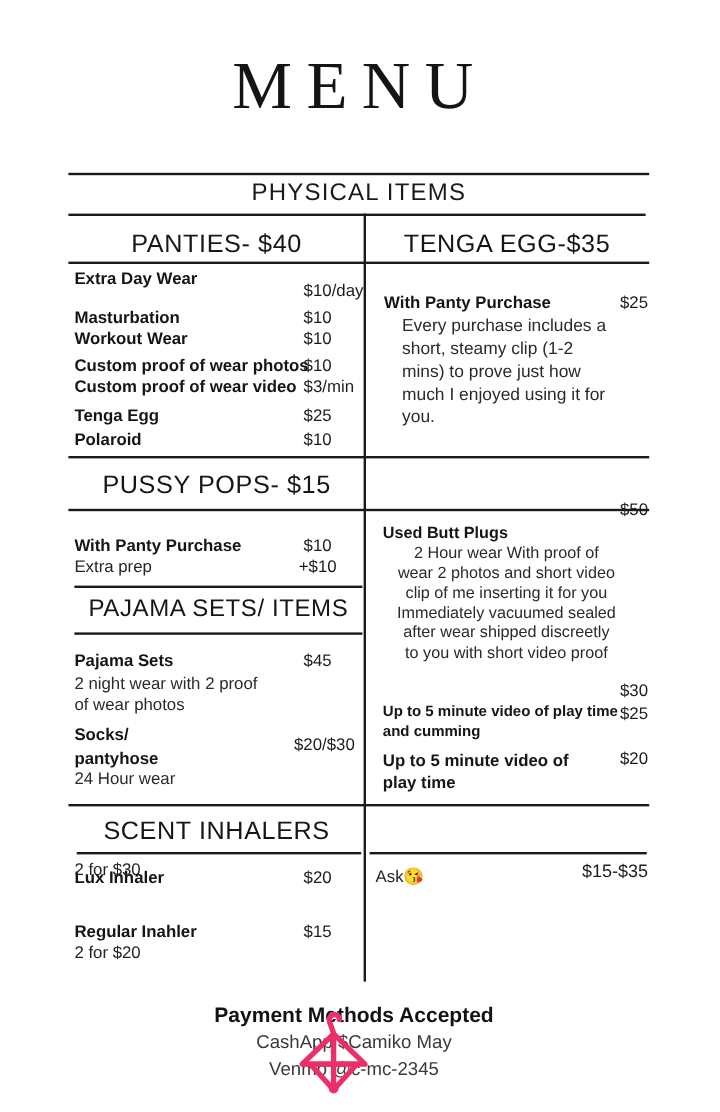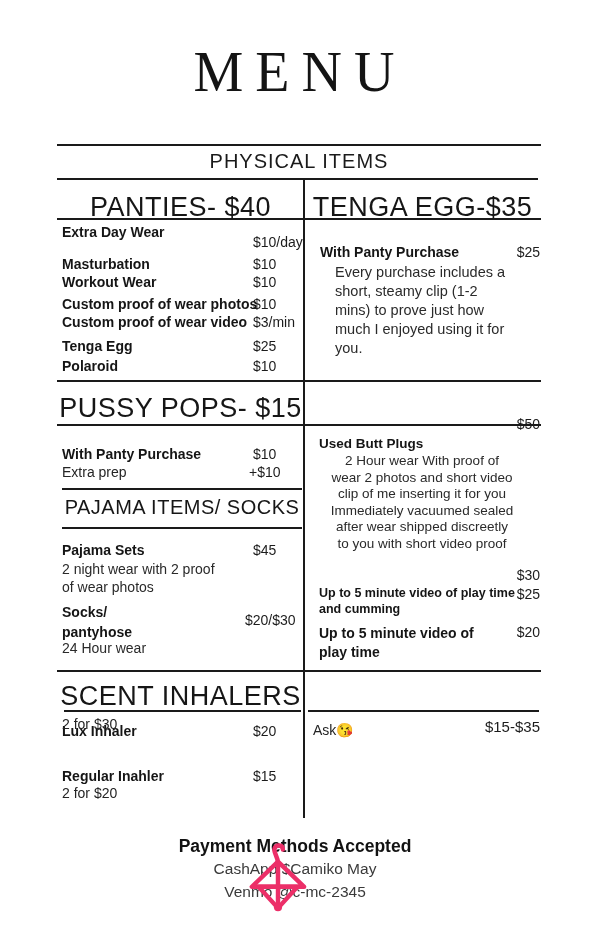--- a/index.html
+++ b/index.html
@@ -6,21 +6,21 @@
   .page{position:relative;width:600px;height:927px;background:#ffffff;overflow:hidden;
         font-family:"Liberation Sans",sans-serif;}
   .abs{position:absolute;}
   .hline{position:absolute;height:2px;background:#1a1a1a;}
   .vline{position:absolute;width:2px;background:#1a1a1a;}
   .menu-title{position:absolute;top:40px;left:0;width:600px;text-align:center;
         font-family:"Liberation Serif",serif;font-weight:400;font-size:56px;
         letter-spacing:12px;color:#141414;}
   .banner{position:absolute;top:150px;left:57px;width:484px;text-align:center;
         font-size:20px;letter-spacing:1px;color:#1a1a1a;}
-  .sec-title{position:absolute;text-align:center;font-size:27px;letter-spacing:.5px;color:#161616;}
+  .sec-title{position:absolute;text-align:center;font-size:21px;letter-spacing:.5px;color:#161616;}
   .col-l{left:57px;width:247px;}
   .col-r{left:304px;width:237px;}
   .name{font-weight:700;font-size:14px;color:#151515;}
   .plain{font-weight:400;font-size:14px;color:#242424;}
   .price{font-weight:400;font-size:14px;color:#1c1c1c;}
   .rprice{left:440px;width:100px;text-align:right;}
   .lines{white-space:pre-line;}
   .desc{font-weight:400;font-size:14px;color:#2a2a2a;line-height:18px;}
   .small{font-size:13.5px;}
   .hanger{position:absolute;left:247px;top:842px;z-index:3;pointer-events:none;}
@@ -87,21 +87,21 @@
 after wear shipped discreetly
 to you with short video proof</div>
   <div class="abs price rprice" style="top:567px;">$30</div>
   <div class="abs name lines" style="top:586px;left:319px;font-size:12.5px;line-height:15.5px;">Up to 5 minute video of play time
 and cumming</div>
   <div class="abs price rprice" style="top:586px;">$25</div>
   <div class="abs name lines" style="top:624px;left:319px;line-height:19px;">Up to 5 minute video of
 play time</div>
   <div class="abs price rprice" style="top:624px;">$20</div>
 
-  <div class="sec-title" style="top:496px;left:62px;width:240px;font-size:20px;">PAJAMA ITEMS/ SOCKS</div>
+  <div class="sec-title" style="top:496px;left:62px;width:240px;font-size:20px;">PAJAMA SETS/ ITEMS</div>
   <div class="abs name lines" style="top:542px;left:62px;">Pajama Sets</div>
   <div class="abs price" style="top:542px;left:253px;">$45</div>
   <div class="abs desc lines" style="top:560px;left:62px;">2 night wear with 2 proof
 of wear photos</div>
   <div class="abs name lines" style="top:602px;left:62px;line-height:20px;">Socks/
 pantyhose</div>
   <div class="abs price" style="top:612px;left:245px;">$20/$30</div>
   <div class="abs desc lines" style="top:639px;left:62px;">24 Hour wear</div>
 
   <div class="sec-title col-l" style="top:681px;">SCENT INHALERS</div>

